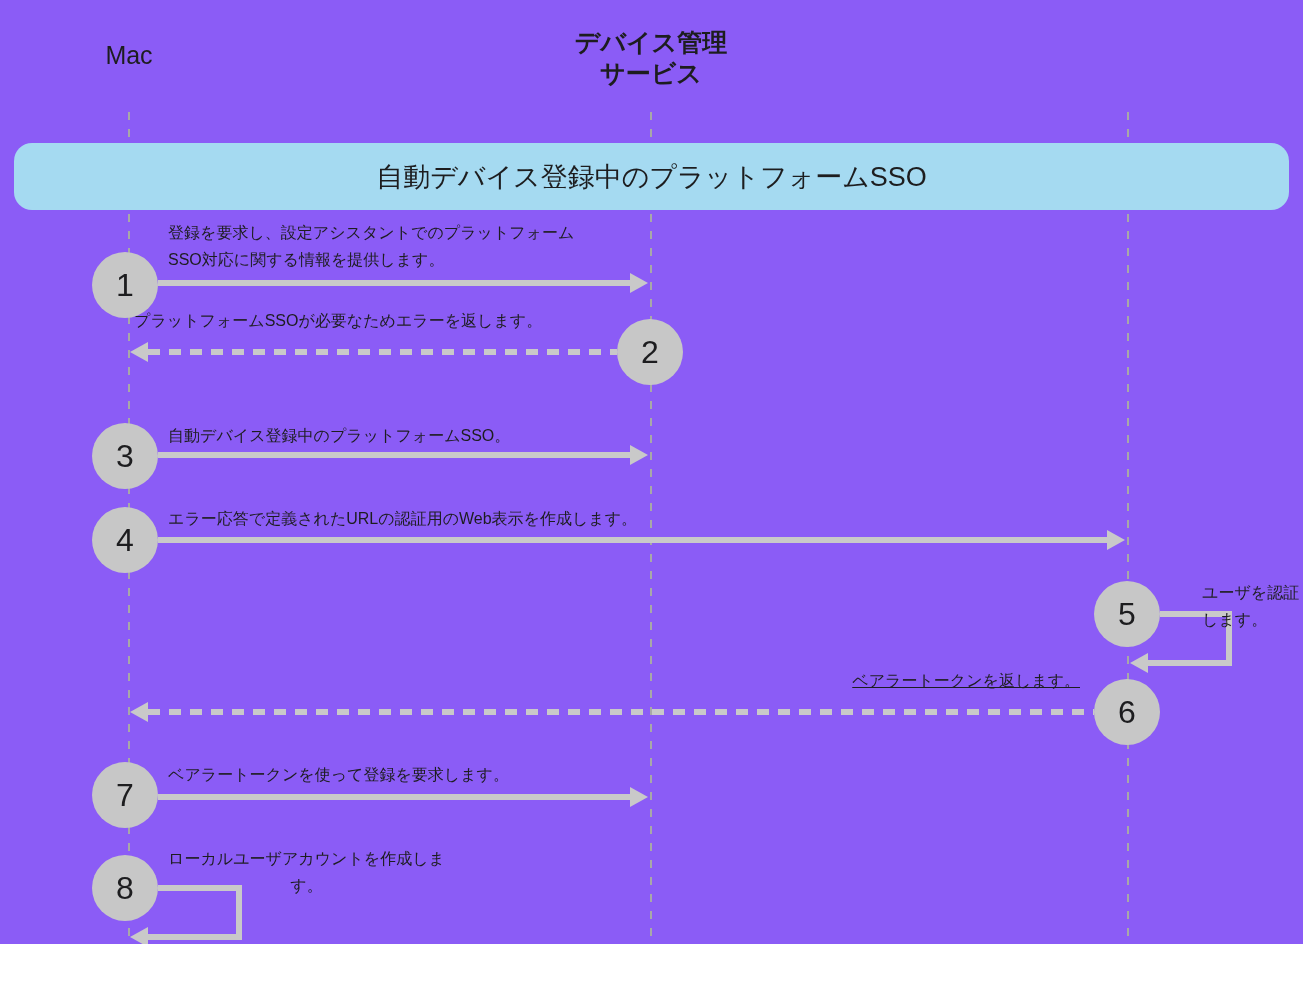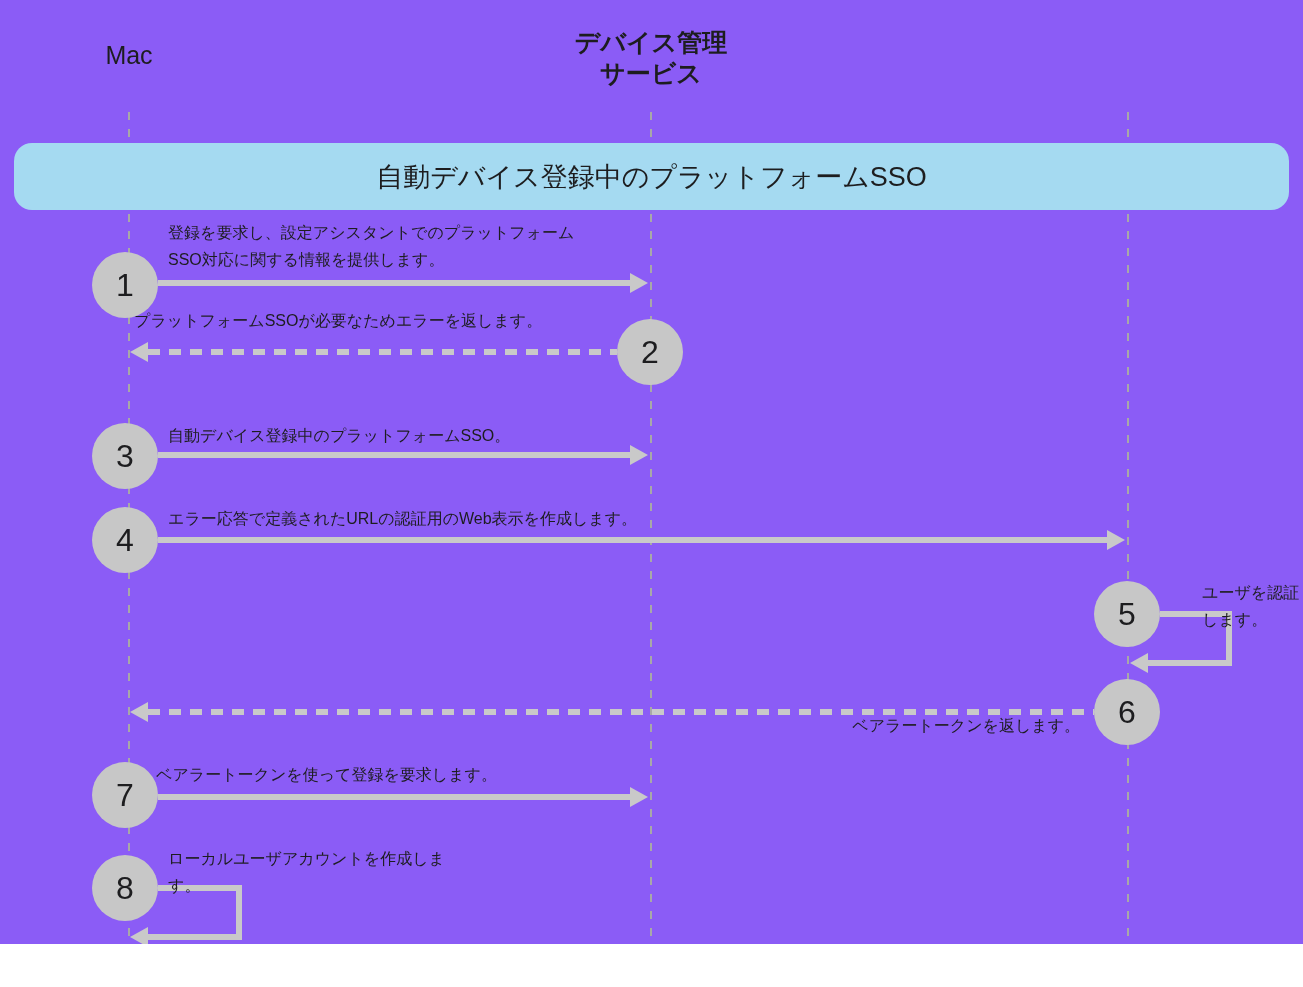--- a/index.html
+++ b/index.html
@@ -100,39 +100,39 @@
     <div class="h-line" style="left:1160px;top:611px;width:72px;"></div>
     <div class="v-line" style="left:1226px;top:611px;height:55px;"></div>
     <div class="h-line" style="left:1148px;top:660px;width:84px;"></div>
     <div class="head-left" style="left:1130px;top:653px;"></div>
     <div class="num-circle" style="left:1094px;top:581px;">
       <span>5</span>
     </div>
   </div>
 
   <div>
-    <div class="msg right" style="left:760px;top:712px;width:320px;">ベアラートークンを返します。</div>
+    <div class="msg right" style="left:760px;top:667px;width:320px;text-decoration:underline;">ベアラートークンを返します。</div>
     <div class="h-line dashed" style="left:148px;top:709px;width:946px;"></div>
     <div class="head-left" style="left:130px;top:702px;"></div>
     <div class="num-circle" style="left:1094px;top:679px;">
       <span>6</span>
     </div>
   </div>
 
   <div>
-    <div class="msg" style="left:156px;top:761px;">ベアラートークンを使って登録を要求します。</div>
+    <div class="msg" style="left:168px;top:761px;">ベアラートークンを使って登録を要求します。</div>
     <div class="h-line" style="left:158px;top:794px;width:472px;"></div>
     <div class="head-right" style="left:630px;top:787px;"></div>
     <div class="num-circle" style="left:92px;top:762px;">
       <span>7</span>
     </div>
   </div>
 
   <div>
-    <div class="msg" style="left:168px;top:845px;">ローカルユーザアカウントを作成しま
+    <div class="msg" style="left:168px;top:845px;text-align:center;">ローカルユーザアカウントを作成しま
 す。</div>
     <div class="h-line" style="left:158px;top:885px;width:84px;"></div>
     <div class="v-line" style="left:236px;top:885px;height:55px;"></div>
     <div class="h-line" style="left:148px;top:934px;width:94px;"></div>
     <div class="head-left" style="left:130px;top:927px;"></div>
     <div class="num-circle" style="left:92px;top:855px;">
       <span>8</span>
     </div>
   </div>
 

